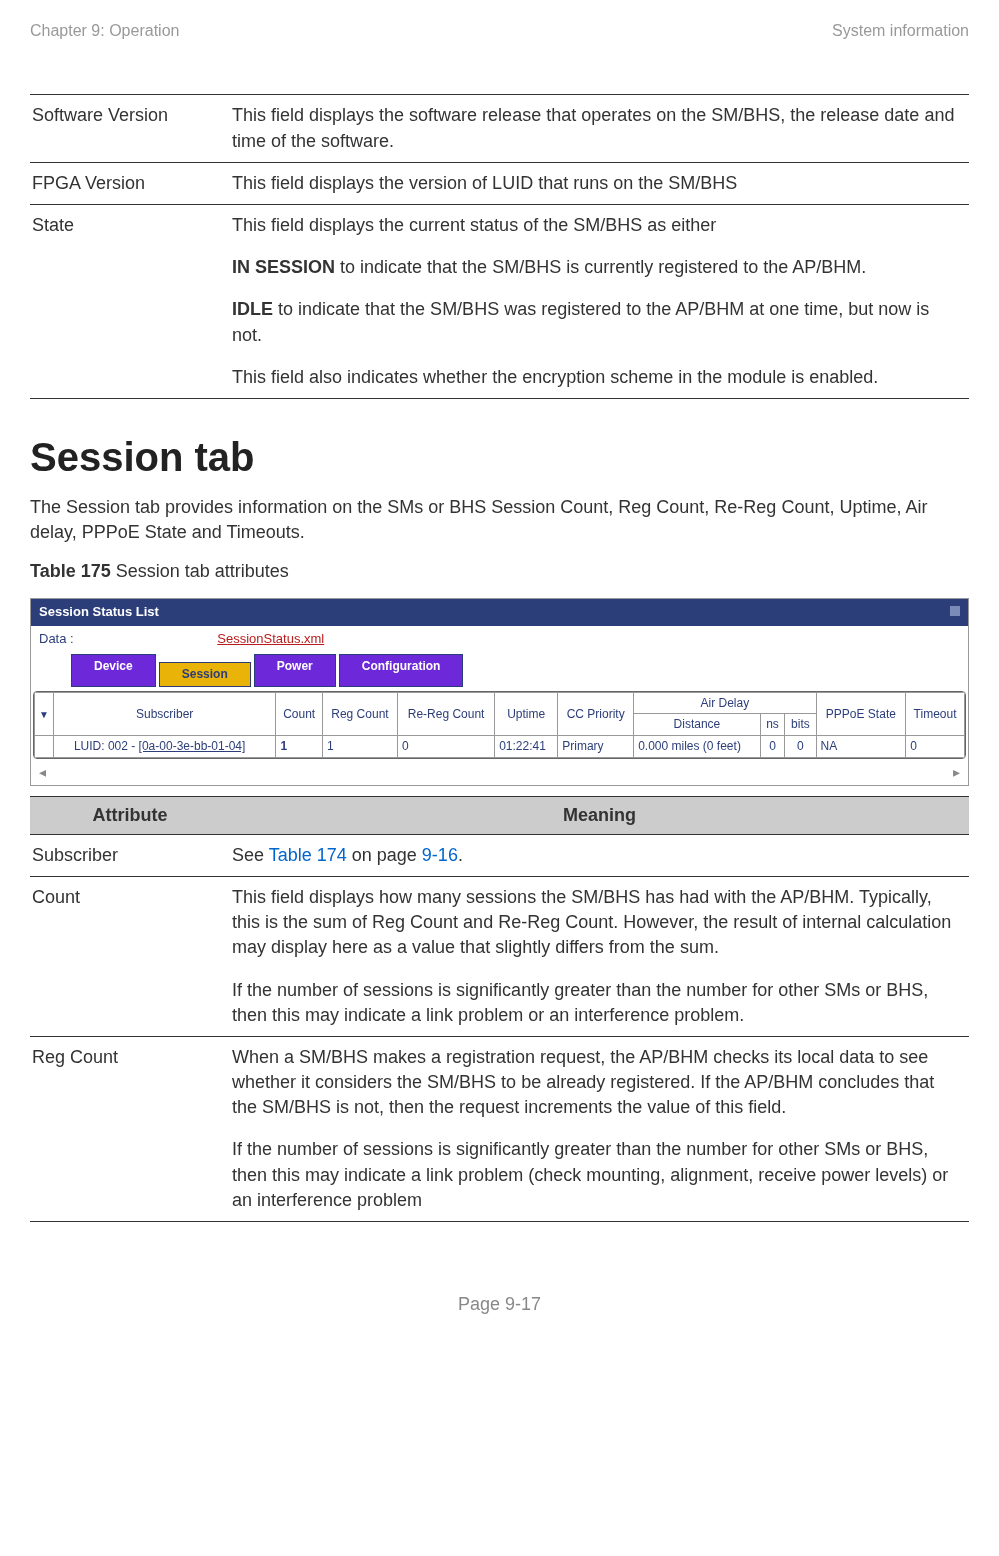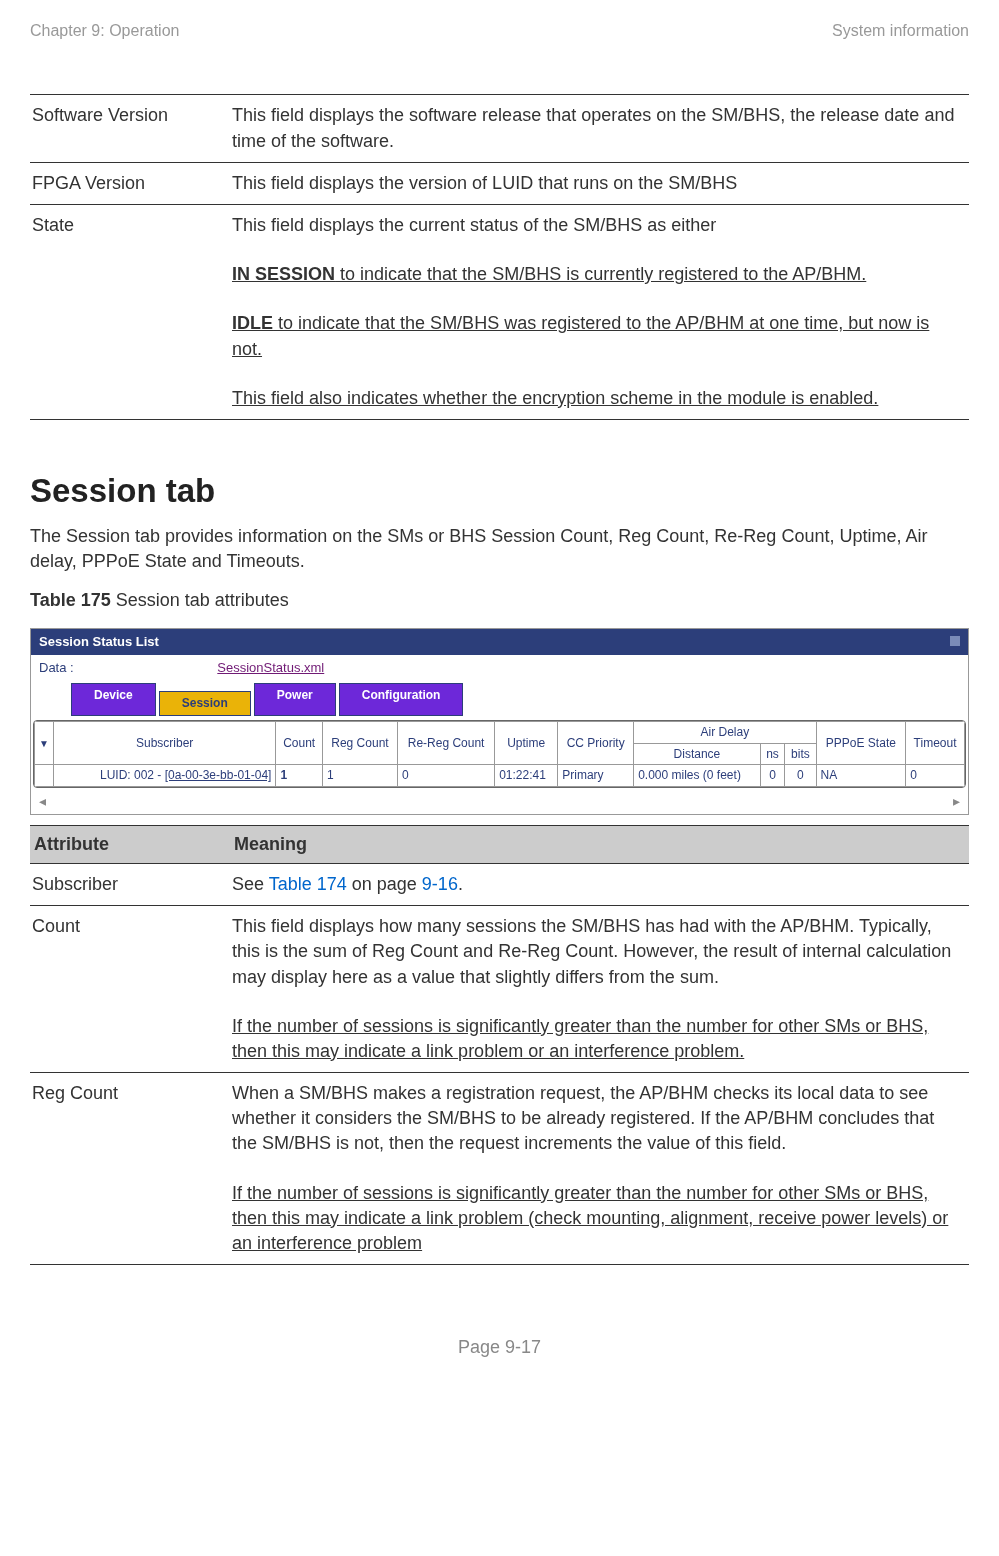--- a/index.html
+++ b/index.html
@@ -24,23 +24,23 @@
   .def-table { width: 100%; border-collapse: collapse; }
   .def-table td {
     border-top: 1px solid #333;
     border-bottom: 1px solid #333;
     padding: 8px 6px 8px 2px;
     vertical-align: top;
   }
   .def-table td.attr { width: 200px; }
   .bold-inline { font-weight: bold; }
   h2 {
-    font-size: 33px;
+    font-size: 40px;
     font-family: Arial, sans-serif;
-    margin: 48px 0 10px;
+    margin: 30px 0 10px;
     color: #222;
     font-weight: bold;
   }
   .para { margin: 8px 0 14px; }
   .caption-bold { font-weight: bold; }
   .session-panel {
     border: 1px solid #999;
     margin: 2px 0 10px;
     background: #fff;
     font-size: 13px;
@@ -49,21 +49,21 @@
     background: #2c3e7a;
     color: #fff;
     padding: 4px 8px;
     font-weight: bold;
     font-family: Arial;
   }
   .panel-title .square {
     float: right; width: 10px; height: 10px; background:#7a8bb8; margin-top:3px;
   }
   .data-row { padding: 4px 8px; color: #2c3e7a; }
-  .data-row .link { text-decoration: underline; color:#701a75; margin-left: 140px;}
+  .data-row .link { text-decoration: underline; color:#b91c1c; margin-left: 140px;}
   .data-lbl { color:#2c3e7a; }
   .tabs { display: flex; gap: 3px; padding: 2px 40px; }
   .tab {
     border: 1px solid #2c3e7a;
     padding: 3px 22px;
     font-size: 12px;
     color: #fff;
     background: #6d28d9;
     cursor: pointer;
     font-weight: bold;
@@ -84,30 +84,31 @@
     color:#2c3e7a;
   }
   .grid th { font-weight: normal; }
   .luid { color: #2c3e7a; text-decoration: underline; }
   .red { color: #c00; font-weight: bold; }
   .scroll-arrow { color: #888; padding: 2px 8px; font-size: 14px; display:flex; justify-content:space-between;}
   .attr-header {
     background: #c4b5fd;
     border-top: 1px solid #333;
     border-bottom: 1px solid #333;
+    text-align: center;
   }
   .attr-header td { background:#ccc; font-weight: bold; padding:6px 4px; }
   .link-blue { color: #0066cc; }
   .footer {
     text-align: center;
     color: #888;
     font-size: 18px;
     margin-top: 70px;
   }
-  .p-block { display:block; margin-top: 24px; text-decoration: underline; }
+  .p-block { display:block; margin-top: 17px; }
   .drop-arrow{ font-size:10px; vertical-align:middle;}
 </style>
 </head>
 <body>
 
 <div class="page">
   <div class="header-row">
     <span>Chapter 9:  Operation</span>
     <span>System information</span>
   </div>
@@ -175,21 +176,21 @@
         <th rowspan="2">PPPoE State</th>
         <th rowspan="2">Timeout</th>
       </tr>
       <tr>
         <th>Distance</th>
         <th>ns</th>
         <th>bits</th>
       </tr>
       <tr>
         <td></td>
-        <td style="text-align:right;padding-left:20px;">
+        <td style="text-align:left;padding-left:20px;">
           <span>LUID: 002 - </span><a class="luid">[0a-00-3e-bb-01-04]</a>
         </td>
         <td class="red" style="text-align:left;">1</td>
         <td style="text-align:left;">1</td>
         <td style="text-align:left;">0</td>
         <td style="text-align:left;">01:22:41</td>
         <td style="text-align:left;">Primary</td>
         <td style="text-align:left;">0.000 miles (0 feet)</td>
         <td>0</td>
         <td>0</td>

